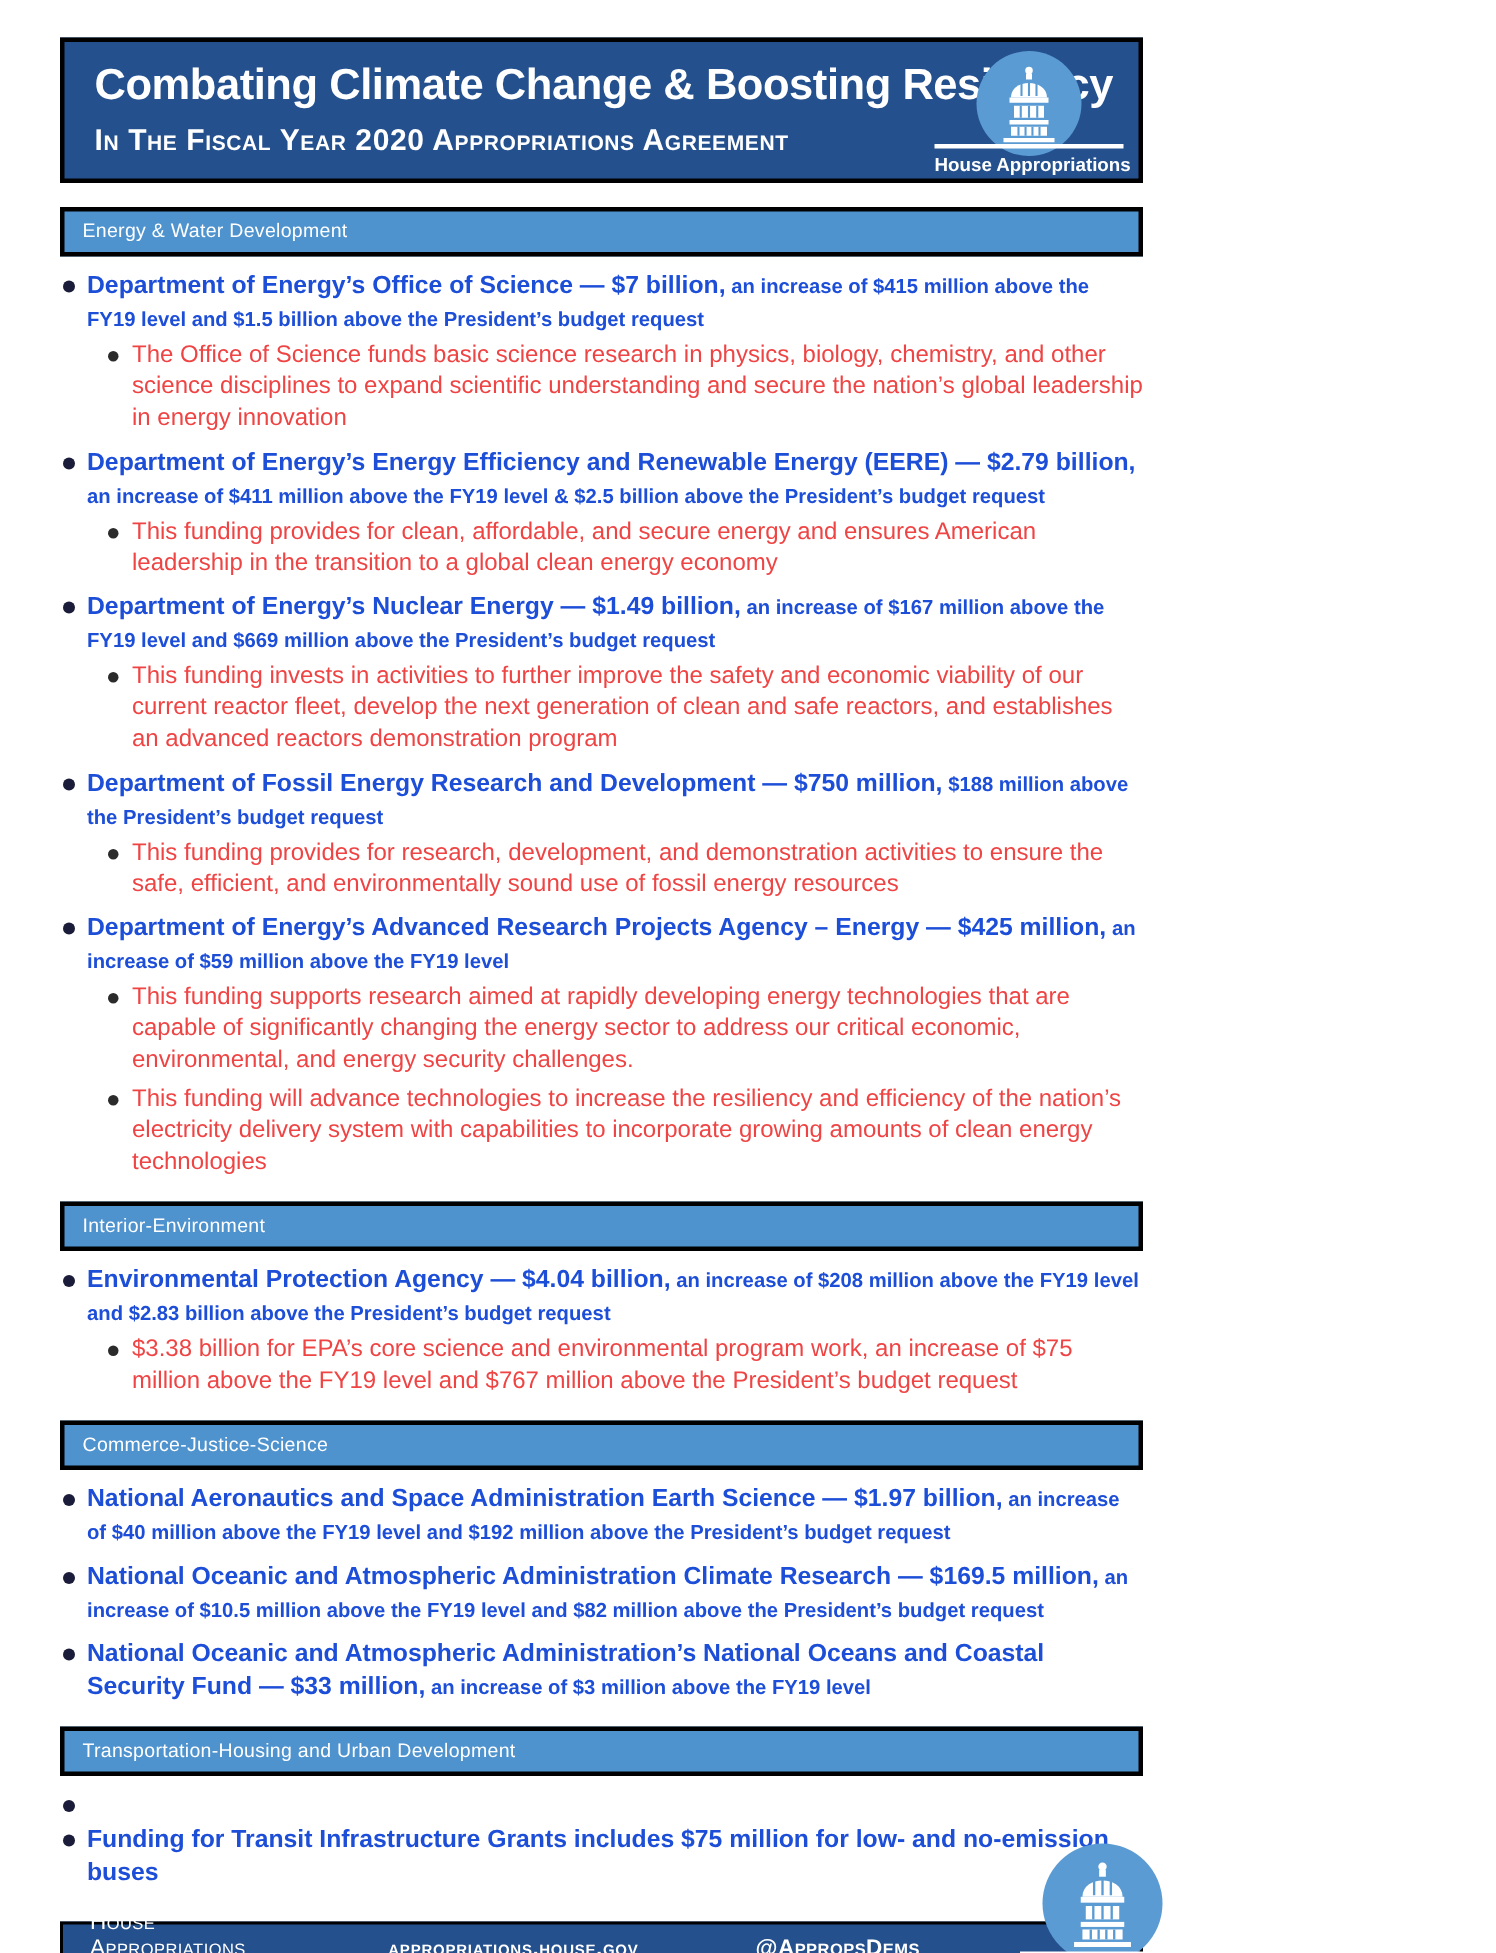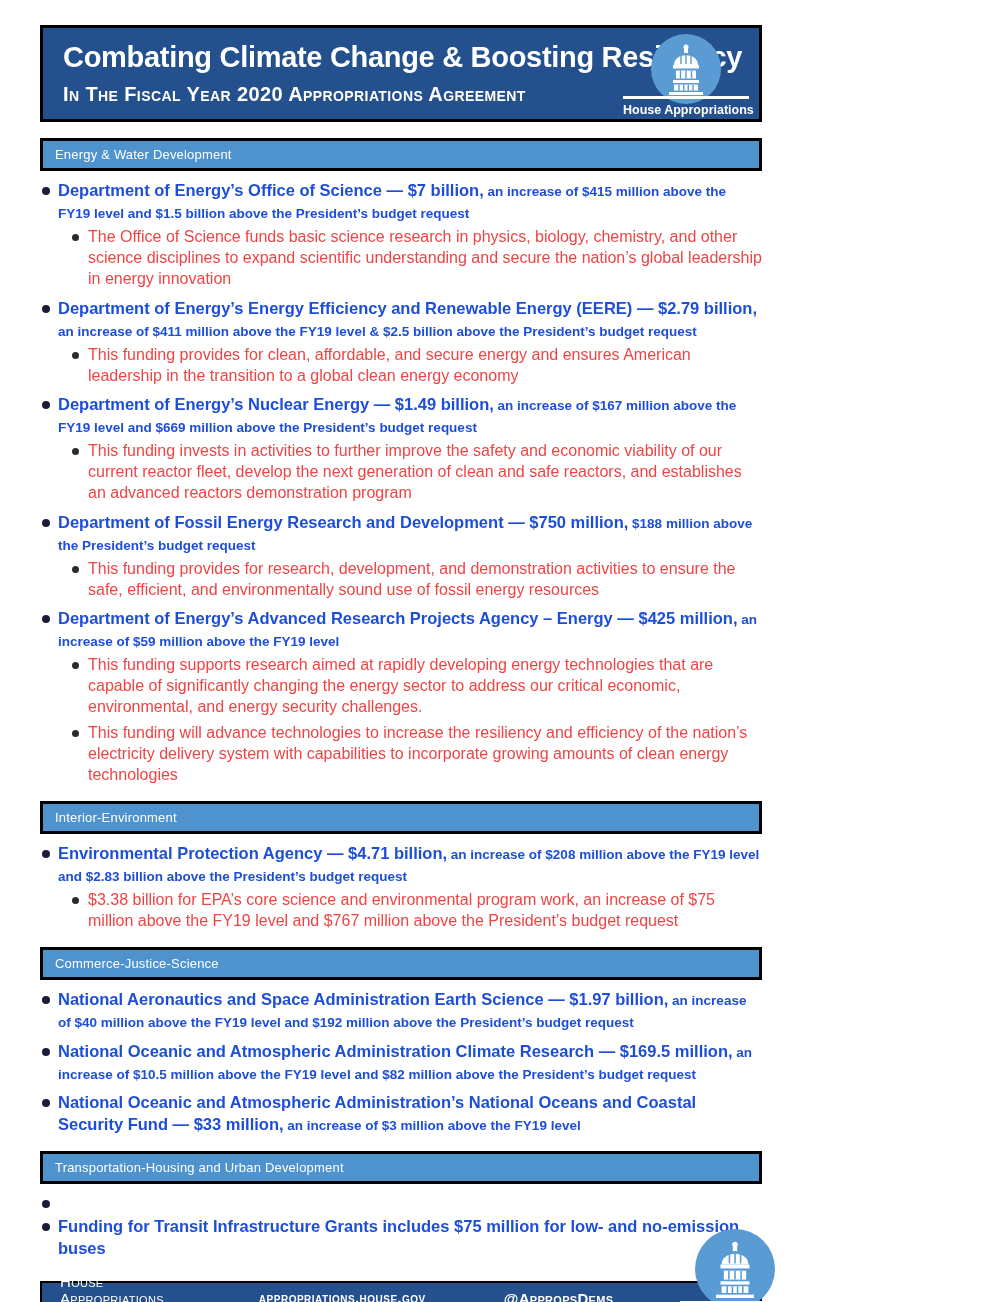--- a/index.html
+++ b/index.html
@@ -169,21 +169,21 @@
         <span class="sub-bullet-dot"></span>
         <div class="sub-bullet-text">This funding supports research aimed at rapidly developing energy technologies that are capable of significantly changing the energy sector to address our critical economic, environmental, and energy security challenges.</div>
       </div>
       <div class="sub-bullet-item">
         <span class="sub-bullet-dot"></span>
         <div class="sub-bullet-text">This funding will advance technologies to increase the resiliency and efficiency of the nation’s electricity delivery system with capabilities to incorporate growing amounts of clean energy technologies</div>
       </div>
       <div class="section-bar"><span class="section-bar-label">Interior-Environment</span></div>
       <div class="bullet-item">
         <span class="bullet-dot"></span>
-        <div class="bullet-text"><span>Environmental Protection Agency — $4.71 billion,</span><span class="bullet-detail"> an increase of $208 million above the FY19 level and $2.83 billion above the President’s budget request</span></div>
+        <div class="bullet-text"><span>Environmental Protection Agency — $4.04 billion,</span><span class="bullet-detail"> an increase of $208 million above the FY19 level and $2.83 billion above the President’s budget request</span></div>
       </div>
       <div class="sub-bullet-item">
         <span class="sub-bullet-dot"></span>
         <div class="sub-bullet-text">$3.38 billion for EPA’s core science and environmental program work, an increase of $75 million above the FY19 level and $767 million above the President’s budget request</div>
       </div>
       <div class="section-bar"><span class="section-bar-label">Commerce-Justice-Science</span></div>
       <div class="bullet-item">
         <span class="bullet-dot"></span>
         <div class="bullet-text"><span>National Aeronautics and Space Administration Earth Science — $1.97 billion,</span><span class="bullet-detail"> an increase of $40 million above the FY19 level and $192 million above the President’s budget request</span></div>
       </div>

